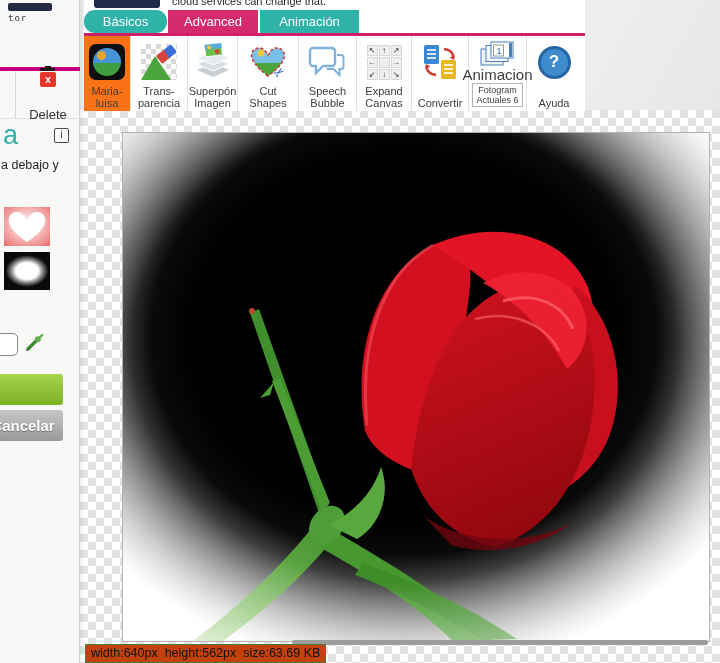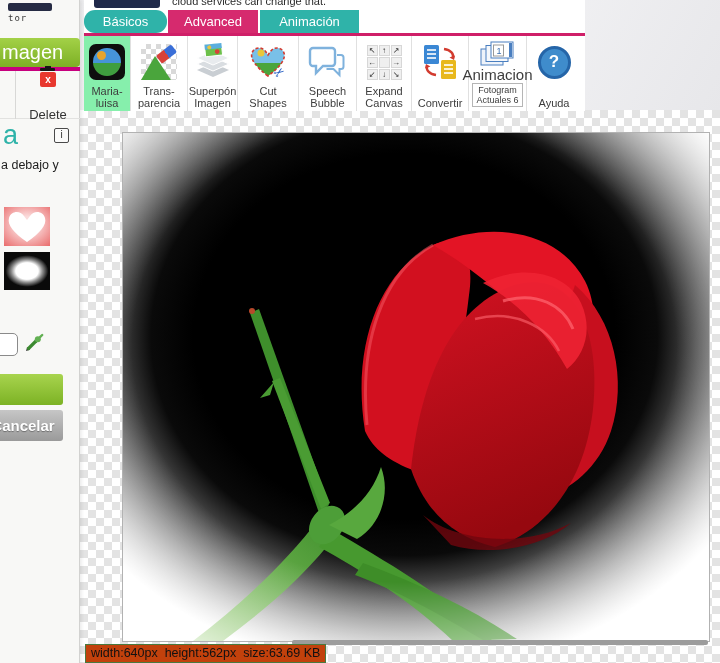--- a/index.html
+++ b/index.html
@@ -24,21 +24,21 @@
   .ad-img { position:absolute; left:10px; top:-7px; width:66px; height:15px; background:#20294a; border-radius:3px; }
   .ad-text { position:absolute; left:88px; top:-5px; font-size:11px; color:#2b2b2b; white-space:nowrap; }
   .tabs { display:flex; height:23px; }
   .tab { color:#fff; font-size:13px; display:flex; align-items:center; justify-content:center; cursor:default; }
   .tab.teal { background:#2fb3a9; }
   .tab.active { background:#d62a6e; }
   .t1 { width:83px;border-radius:11px; } .t2 { width:90px; margin-left:1px; } .t3 { width:99px; margin-left:2px; }
   .tab-underline { height:3px; background:#cf1f68; }
   .toolbar { display:flex; height:75px; background:#fff; }
   .cell { display:flex; flex-direction:column; align-items:center; border-right:1px solid #e0e0e0; padding-top:2px; }
-  .cell.sel { background:#86efac; }
+  .cell.sel { background:#f97316; }
   .icon-wrap { height:48px; display:flex; align-items:center; justify-content:center; }
   .lbl { font-size:11px; line-height:11.5px; color:#3d3d3d; text-align:center; }
   .c1{width:47px}.c2{width:57px}.c3{width:50px}.c4{width:61px}.c5{width:58px}.c6{width:55px}.c7{width:57px}.c8{width:58px}.c9{width:54px;border-right:none}
 
   
   .ml-icon { width:36px; height:36px; background:#0e0e0e; border-radius:7px; display:flex; align-items:center; justify-content:center; }
   .ml-circle { width:28px; height:28px; border-radius:50%; position:relative; overflow:hidden;
     background:linear-gradient(180deg,#4694d8 0 55%,#3f9e3f 55% 100%); }
   .ml-sun { position:absolute; left:4px; top:3px; width:9px; height:9px; border-radius:50%; background:#e8a42c; }
 
@@ -259,21 +259,20 @@
         </div>
         <div class="lbl"><span></span><br><span>Ayuda</span></div>
       </div>
 
     </div>
   </div>
 
   <div class="sidebar">
     <div class="logo-bar"></div>
     <div class="logo-frag">tor</div>
-    <div class="imagen-btn">magen</div>
     <div class="magenta-strip"></div>
     <div class="delete-row">
       <div class="delete-btn">
         <div>
           <div class="trash-lid"></div>
           <div class="trash-body">x</div>
         </div>
         <div class="delete-lbl">Delete</div>
       </div>
     </div>

